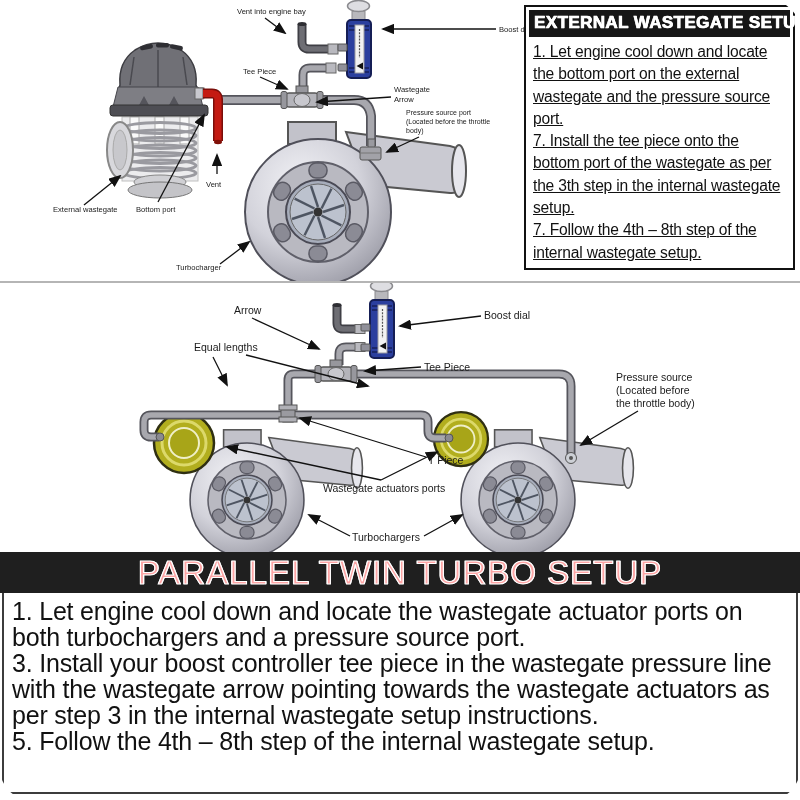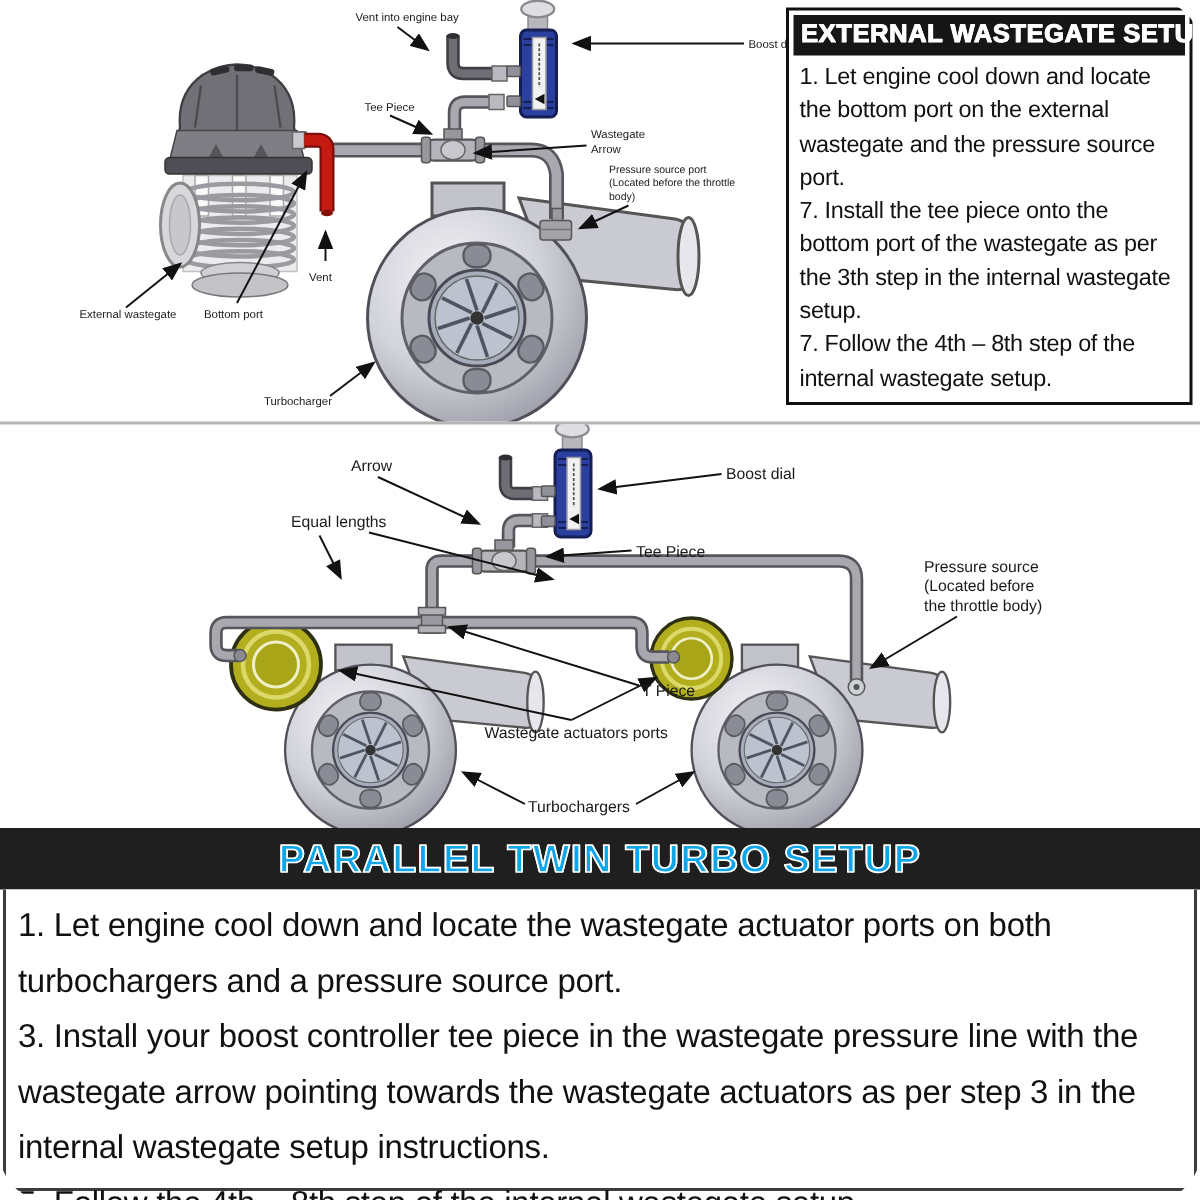--- a/index.html
+++ b/index.html
@@ -5,32 +5,32 @@
   html,body{margin:0;padding:0;background:#fff;}
   #stage{position:relative;width:800px;height:800px;background:#fff;overflow:hidden;
          font-family:"Liberation Sans",sans-serif;color:#111;border-radius:31px;}
   svg text{font-family:"Liberation Sans",sans-serif;fill:#1a1a1a;}
   .abs{position:absolute;}
   
   #ext-box{left:524px;top:5px;width:271px;height:265px;border:2px solid #111;background:#fff;box-sizing:border-box;}
   #ext-box .title{margin:3px;background:#161616;color:#fff;font-weight:bold;font-size:17px;
                   padding:3px 4px 4px 5px;letter-spacing:.4px;-webkit-text-stroke:.6px #fff;
                   text-shadow:.4px 0 #fff;white-space:nowrap;}
-  #ext-box .steps{padding:1px 6px 0 7px;font-size:15.6px;line-height:22.3px;letter-spacing:-.2px;}
+  #ext-box .steps{padding:1px 6px 0 7px;font-size:15.6px;line-height:22.3px;letter-spacing:-.2px;text-decoration:underline;}
   #ext-box .steps p{margin:0;}
   
   #sep{left:0;top:281px;width:800px;height:2px;background:#b5b5b5;}
   
   #banner{left:0;top:552px;width:800px;height:41px;background:#1f1f1f;text-align:center;}
-  #banner .t{color:#0ea5e9;font-weight:bold;font-size:26px;line-height:41px;letter-spacing:1px;
+  #banner .t{color:#fca5a5;font-weight:normal;font-size:33px;line-height:41px;letter-spacing:1px;
              -webkit-text-stroke:1.1px #fff;text-shadow:.6px 0 #fff,-.6px 0 #fff;}
   
   #instr{left:2px;top:593px;width:796px;height:201px;border:2px solid #3c3c3c;border-top:none;
          box-sizing:border-box;background:#fff;padding:5px 8px 0 8px;}
-  #instr p{margin:0;font-size:22px;line-height:37px;letter-spacing:-.2px;}
+  #instr p{margin:0;font-size:25px;line-height:26px;letter-spacing:-.2px;}
 </style>
 </head>
 <body>
 
 <div id="stage">
 
   <svg width="0" height="0" style="position:absolute" aria-hidden="true">
     <defs>
       <radialGradient id="turboGrad" cx="38%" cy="32%" r="75%">
         <stop offset="0%" stop-color="#f2f2f6"></stop>

